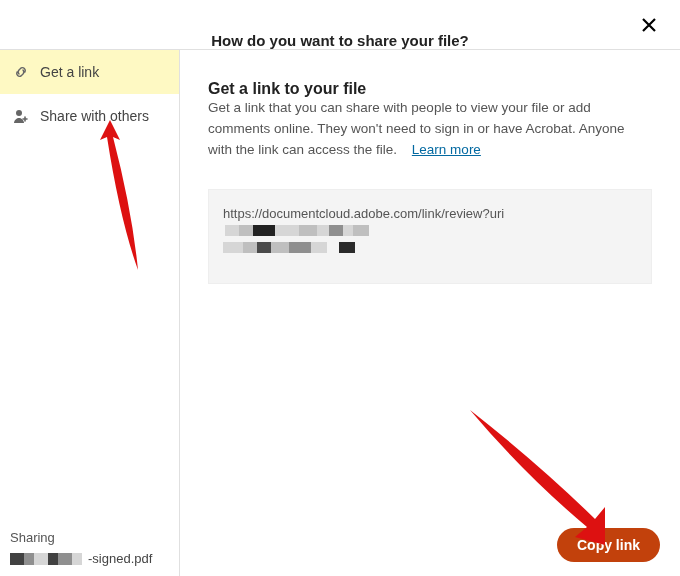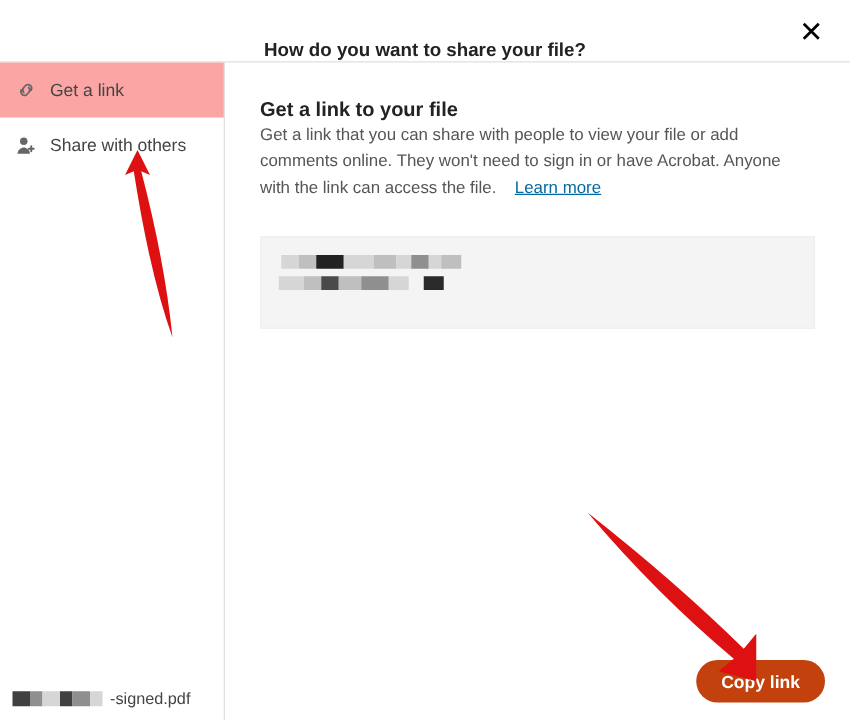--- a/index.html
+++ b/index.html
@@ -51,21 +51,21 @@
     .sidebar-item {
       display: flex;
       align-items: center;
       padding: 13px 12px;
       cursor: pointer;
       gap: 10px;
       font-size: 14px;
       color: #444;
     }
     .sidebar-item.active {
-      background: #fca5a5;
+      background: #fef9c3;
     }
     .sidebar-icon {
       width: 18px;
       height: 18px;
       display: flex;
       align-items: center;
       justify-content: center;
       flex-shrink: 0;
     }
     .sidebar-bottom {
@@ -176,20 +176,21 @@
         <svg width="18" height="18" viewBox="0 0 18 18">
             <circle cx="7" cy="6" r="3" fill="#666"></circle>
             <path d="M2 16 c0-3 3-5 5-5 s5 2 5 5 Z" fill="#666"></path>
             <path d="M13 10 v4 M11 12 h4" stroke="#666" stroke-width="1.6" stroke-linecap="round"></path>
           </svg>
       </span>
       <span>Share with others</span>
     </div>
 
     <div class="sidebar-bottom">
+      <div class="sharing-label">Sharing</div>
       <div class="filename-row">
         <span class="redact-block">
           <span class="rb" style="width:14px;background:#414141"></span>
           <span class="rb" style="width:10px;background:#8f8f8f"></span>
           <span class="rb" style="width:14px;background:#d6d6d6"></span>
           <span class="rb" style="width:10px;background:#414141"></span>
           <span class="rb" style="width:14px;background:#8f8f8f"></span>
           <span class="rb" style="width:10px;background:#d6d6d6"></span>
         </span>
         <span>-signed.pdf</span>
@@ -197,20 +198,21 @@
     </div>
   </div>
 
   <div class="main">
     <div class="main-title">Get a link to your file</div>
     <div class="main-desc">
       <span>Get a link that you can share with people to view your file or add comments online. They won't need to sign in or have Acrobat. Anyone with the link can access the file. </span><a class="learn-more">Learn more</a>
     </div>
     <div class="link-box">
       <div class="link-text-row">
+        <span>https://documentcloud.adobe.com/link/review?uri</span>
         <span class="redact-block" style="height:11px;margin-left:2px">
           <span class="rb" style="height:11px;width:14px;background:#d6d6d6"></span>
           <span class="rb" style="height:11px;width:14px;background:#bfbfbf"></span>
           <span class="rb" style="height:11px;width:22px;background:#222"></span>
           <span class="rb" style="height:11px;width:24px;background:#d6d6d6"></span>
           <span class="rb" style="height:11px;width:18px;background:#bfbfbf"></span>
           <span class="rb" style="height:11px;width:12px;background:#d6d6d6"></span>
           <span class="rb" style="height:11px;width:14px;background:#8f8f8f"></span>
           <span class="rb" style="height:11px;width:10px;background:#d6d6d6"></span>
           <span class="rb" style="height:11px;width:16px;background:#bfbfbf"></span>

